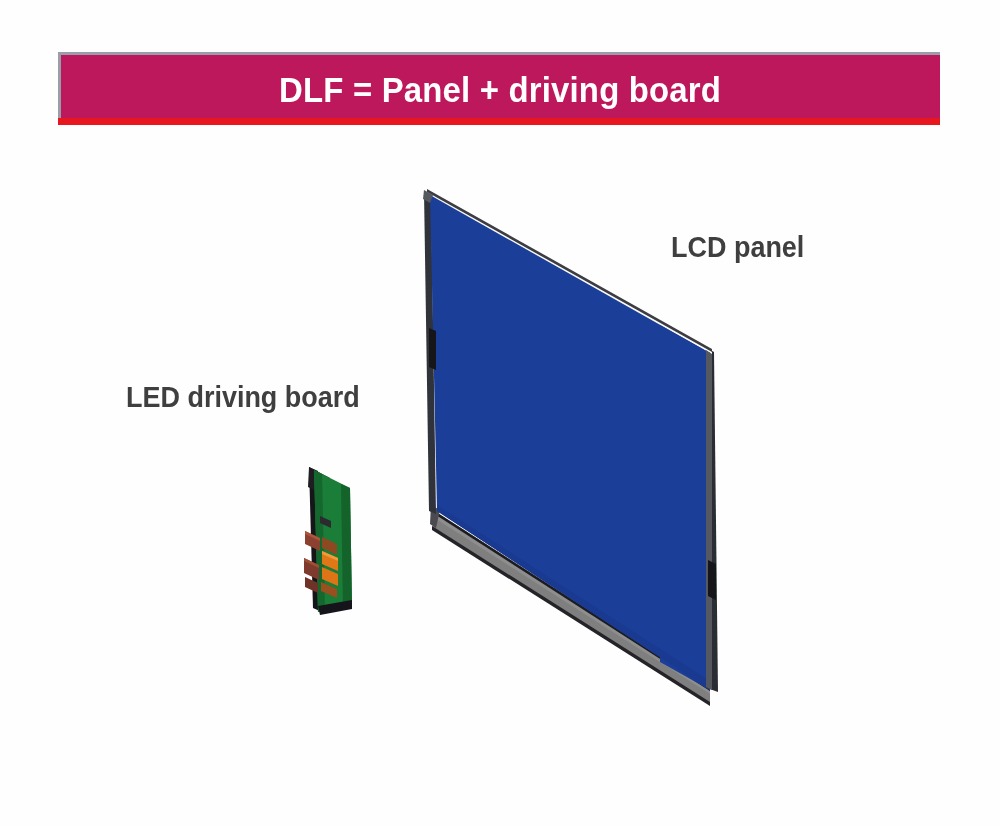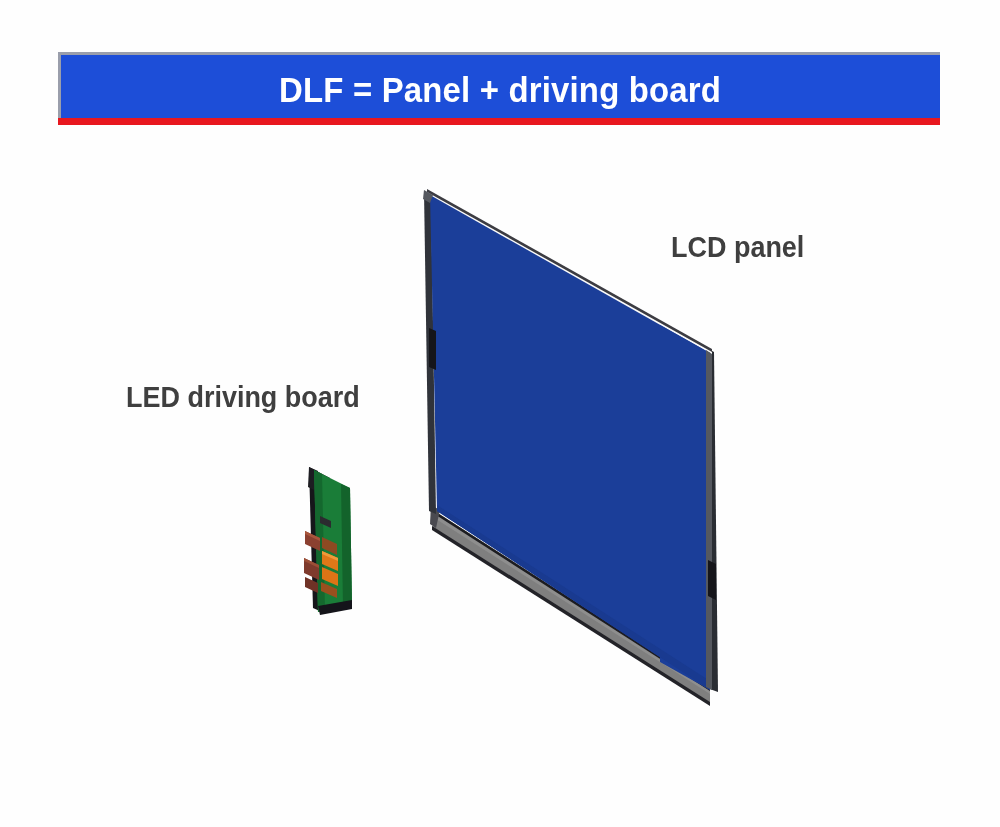--- a/index.html
+++ b/index.html
@@ -24,21 +24,21 @@
     background: #fefefe;
   }
 
   
   #title-banner {
     position: absolute;
     left: 58px;
     top: 52px;
     width: 882px;
     height: 72px;
-    background: #1d4ed8;
+    background: #be185d;
     border-top: 3px solid #9a9eab;
     border-left: 3px solid #9a9eab;
     box-sizing: border-box;
     display: flex;
     align-items: center;
     justify-content: center;
   }
   #title-text {
     color: #ffffff;
     font-size: 35px;

